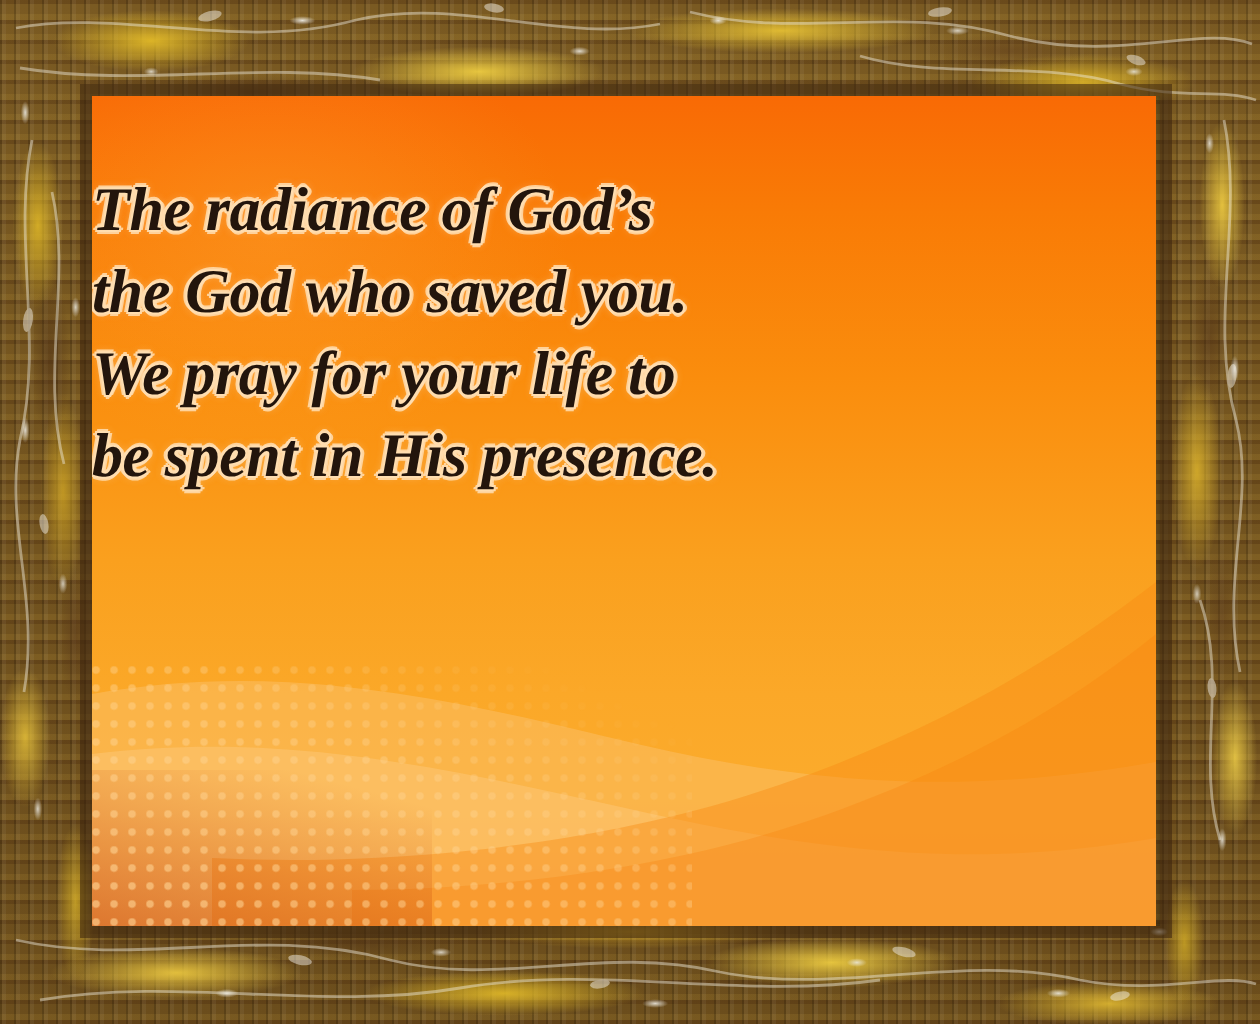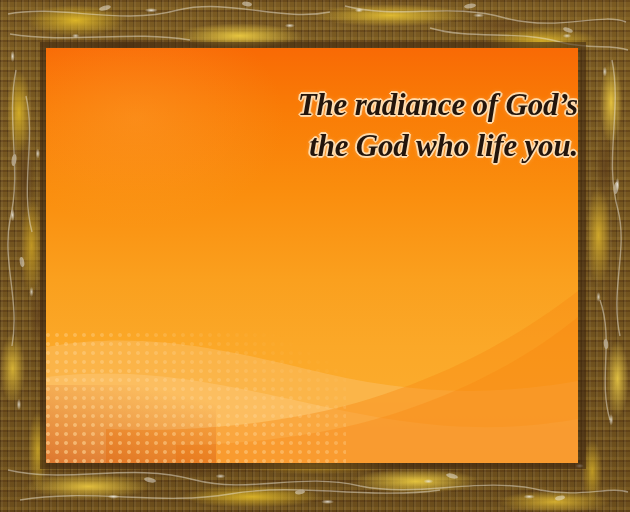--- a/index.html
+++ b/index.html
@@ -172,23 +172,23 @@
   .glow-tl {
     position: absolute;
     left: -60px; top: -40px;
     width: 300px; height: 220px;
     background: radial-gradient(ellipse at center, rgba(255,170,60,0.32), rgba(255,170,60,0) 70%);
   }
 
   
   #verse {
     position: absolute;
-    left: 12px; right: 0;
+    left: 0; right: 0;
     top: 36px;
-    text-align: right;
+    text-align: left;
     font-family: "Liberation Serif", "DejaVu Serif", serif;
     font-style: italic;
     font-weight: bold;
     font-size: 31px;
     line-height: 41px;
     color: #23150c;
     letter-spacing: -0.2px;
     text-shadow:
        1px  1px 0 rgba(255,221,176,0.95),
       -1px  1px 0 rgba(255,221,176,0.95),
@@ -255,17 +255,19 @@
       <path d="M0,104 C100,92 180,112 280,134 C380,156 450,160 532,146 L532,190 L0,190 Z" fill="#fdc97c" opacity="0.45"></path>
       <path d="M532,18 C470,66 400,104 310,130 C230,152 140,160 60,156 L60,190 L532,190 Z" fill="#f98a12" opacity="0.42"></path>
       <path d="M532,44 C480,86 420,118 344,142 C280,162 200,172 130,172 L130,190 L532,190 Z" fill="#f8810d" opacity="0.30"></path>
     </svg>
 
     <div class="halftone-dark"></div>
     <div class="halftone"></div>
 
     <div id="verse">
       <span class="vline">The radiance of God’s</span>
-      <span class="vline">the God who life you.</span>
+      <span class="vline">the God who saved you.</span>
+      <span class="vline">We pray for your life to</span>
+      <span class="vline">be spent in His presence.</span>
     </div>
 
   </div>
 </div>
 
 </body></html>

